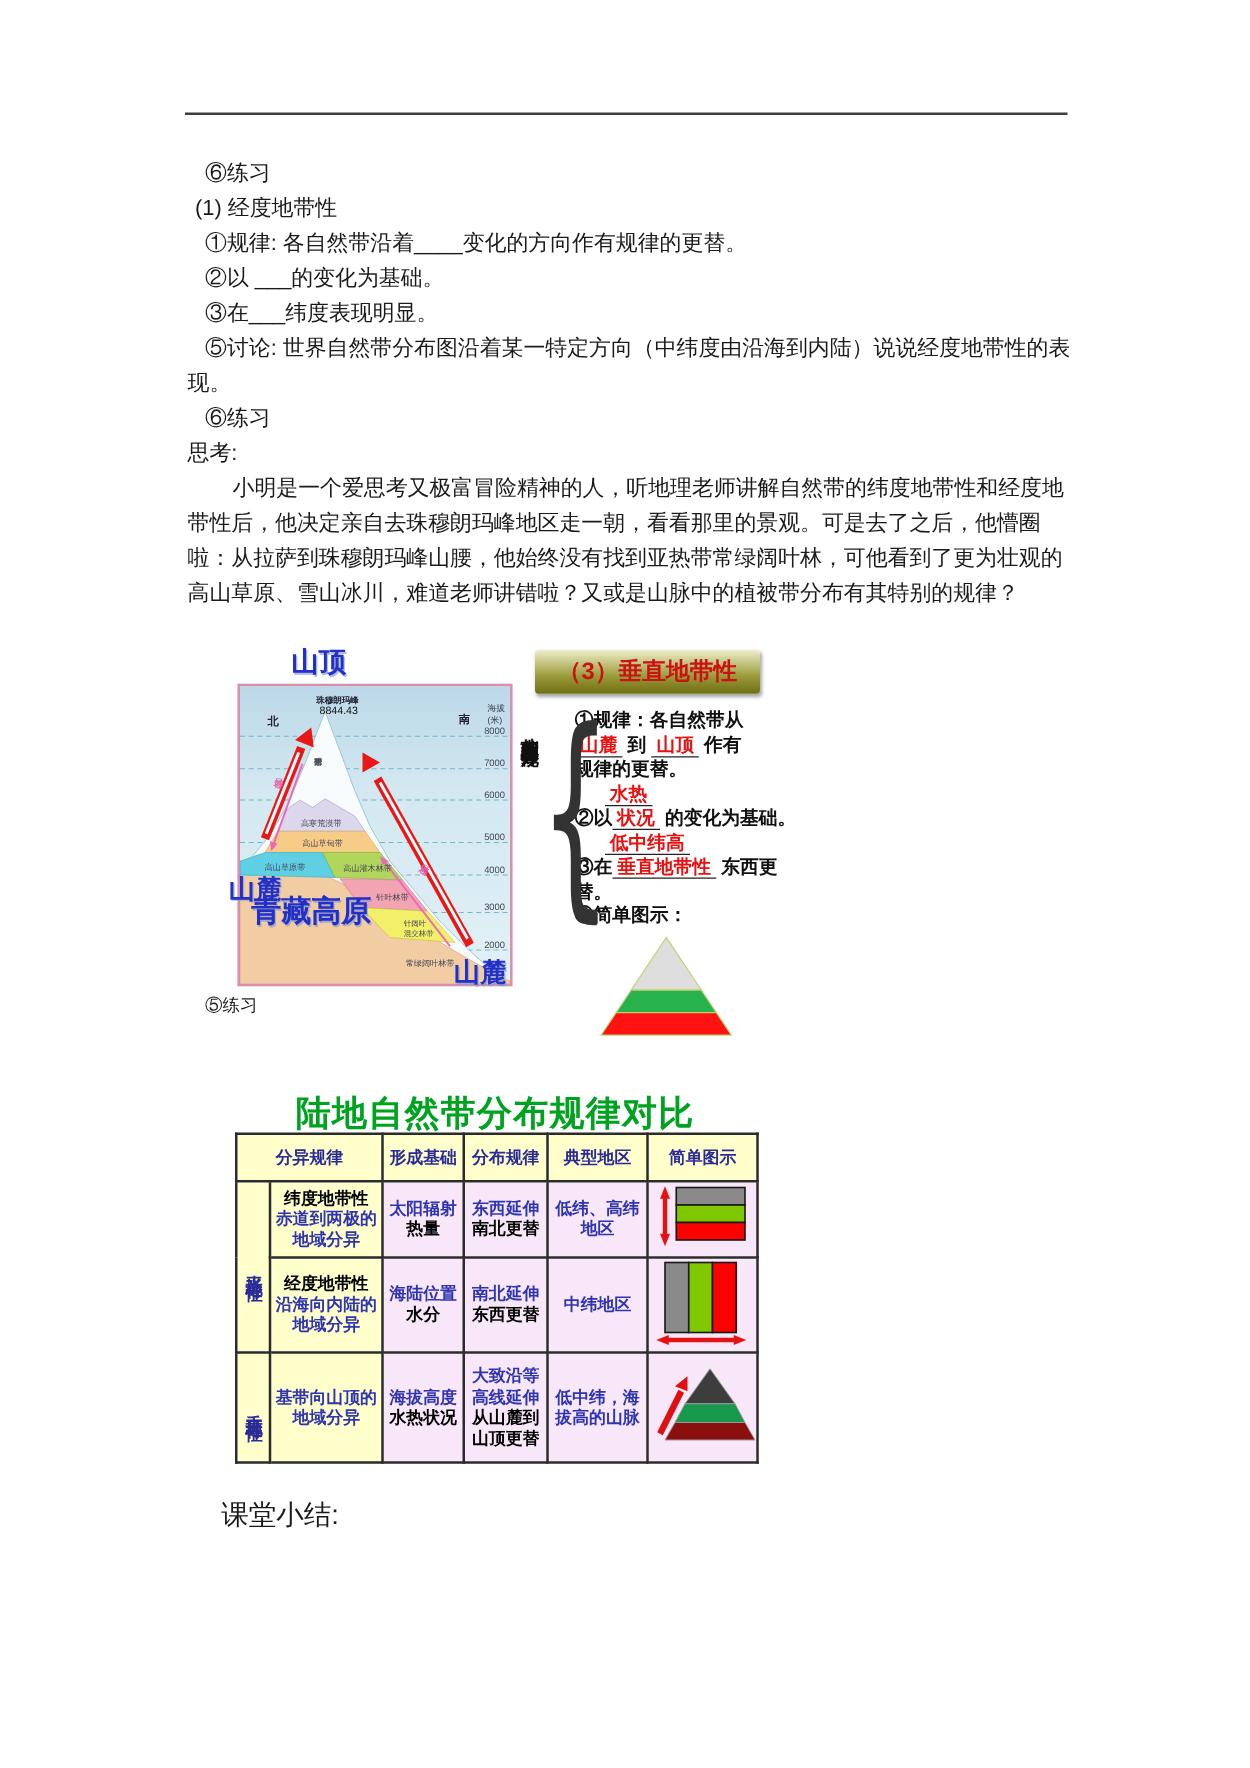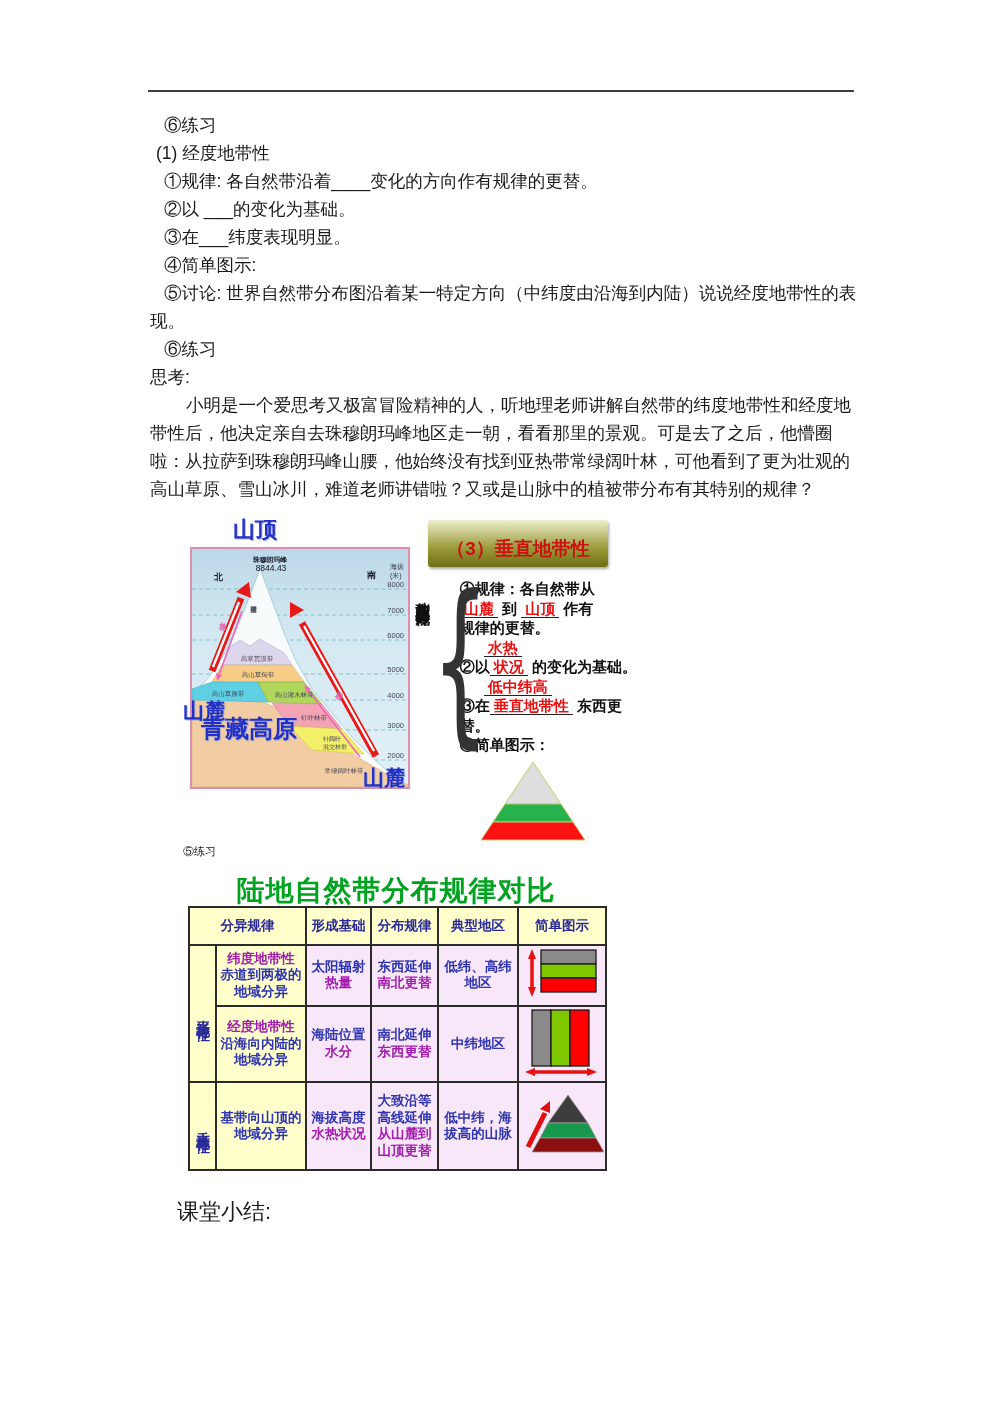--- a/index.html
+++ b/index.html
@@ -1,79 +1,78 @@
 <!DOCTYPE html>
 <html><head>
 <meta charset="utf-8">
 <style>
   html,body{margin:0;padding:0;background:#fff;}
   .page{position:relative;width:1000px;height:1414px;background:#ffffff;overflow:hidden;
         font-family:"Liberation Sans",sans-serif;color:#1a1a1a;}
   .abs{position:absolute;}
   .top-rule{left:148px;top:90px;width:706px;height:2px;background:#3d3d3d;}
   
-  .text-block{left:150px;top:111px;width:712px;font-size:17.5px;line-height:28px;}
+  .text-block{left:150px;top:124px;width:712px;font-size:17.5px;line-height:28px;}
   .ln{text-indent:14px;}
   .ln-half{text-indent:6px;}
   .ln-none{text-indent:0;}
   .para{text-indent:36px;}
   
   .mt-wrap{left:185px;top:513px;width:250px;height:300px;}
   .blab{position:absolute;font-weight:bold;color:#2230c8;text-shadow:1px 1px 0 rgba(130,150,210,.65);white-space:nowrap;}
   .blab.summit{left:48px;top:2px;font-size:22px;}
   .blab.footL{left:-2px;top:184px;font-size:21px;}
   .blab.plateau{left:16px;top:200px;font-size:24px;}
   .blab.footR{left:178px;top:251px;font-size:21px;}
   .mt-svg{position:absolute;left:5px;top:34px;border:2px solid #da8fae;background:#cfe4ee;}
   
   .panel{left:410px;top:520px;width:232px;}
-  .panel-title{margin-left:18px;width:180px;text-align:center;padding:16px 0 5px 0;
+  .panel-title{margin-left:18px;width:180px;text-align:center;padding:4px 0 5px 0;
       font-size:19px;font-weight:bold;color:#cc1111;border-radius:3px;
       background:linear-gradient(#eeeecb,#9a9a3a 60%,#6e6e14);box-shadow:1px 2px 3px rgba(0,0,0,.35);}
   .panel-body{display:flex;margin-top:8px;}
   .side-label{width:22px;font-size:14.5px;font-weight:bold;letter-spacing:1px;margin-top:15px;
       writing-mode:vertical-rl;text-orientation:upright;color:#111;}
   .brace{width:28px;font-family:"DejaVu Sans",sans-serif;font-size:178px;line-height:150px;
       color:#333;transform:scaleX(.5);transform-origin:left center;margin-top:12px;font-weight:normal;}
   .panel-content{width:184px;font-size:15px;font-weight:bold;line-height:19.5px;padding-top:4px;color:#101010;}
   .blank{color:#e81111;border-bottom:1.5px solid #222;padding:0 4px;}
   .p-ind{padding-left:24px;}
   .pyr{margin:3px 0 0 14px;display:block;}
   
-  .practice{left:164px;top:844px;font-size:11px;margin-left:19px;}
+  .practice{left:164px;top:796px;font-size:14px;}
   .summary{left:177px;top:1197px;font-size:22px;}
   
   .tbl-title{left:188px;top:872px;width:416px;text-align:center;font-size:28px;font-weight:bold;
       color:#00a31f;letter-spacing:1px;}
   table.cmp{position:absolute;left:188px;top:906px;border-collapse:collapse;table-layout:fixed;}
   table.cmp td,table.cmp th{border:2px solid #2b2b2b;padding:1px;text-align:center;vertical-align:middle;
       font-size:13.5px;line-height:16.5px;font-weight:bold;overflow:hidden;}
   .hdr{background:#ffffcc;color:#2a2a99;font-size:15px;}
   .ylw{background:#ffffcc;}
   .pnk{background:#f8e7f8;}
   .vhead{background:#ffffcc;color:#2a2a99;font-size:15px;}
   .vhead .vt{writing-mode:vertical-rl;text-orientation:upright;letter-spacing:2px;margin:0 auto;}
-  .tred{color:#a21caf;}
+  .tred{color:#000000;}
   .tblu{color:#2f35b0;}
   .rgn{font-size:14px;}
 </style>
 </head>
 <body>
 
 <div class="page">
 
   <div class="abs top-rule"></div>
 
   <div class="abs text-block">
     <div class="ln">⑥练习</div>
     <div class="ln-half">(1) 经度地带性</div>
     <div class="ln">①规律: 各自然带沿着____变化的方向作有规律的更替。</div>
     <div class="ln">②以 ___的变化为基础。</div>
     <div class="ln">③在___纬度表现明显。</div>
-    <div class="ln">④简单图示:</div>
     <div class="ln">⑤讨论: 世界自然带分布图沿着某一特定方向（中纬度由沿海到内陆）说说经度地带性的表现。</div>
     <div class="ln">⑥练习</div>
     <div class="ln-none">思考:</div>
     <div class="para">小明是一个爱思考又极富冒险精神的人，听地理老师讲解自然带的纬度地带性和经度地带性后，他决定亲自去珠穆朗玛峰地区走一朝，看看那里的景观。可是去了之后，他懵圈啦：从拉萨到珠穆朗玛峰山腰，他始终没有找到亚热带常绿阔叶林，可他看到了更为壮观的高山草原、雪山冰川，难道老师讲错啦？又或是山脉中的植被带分布有其特别的规律？</div>
   </div>
 
   <div class="abs mt-wrap">
     <div class="blab summit">山顶</div>
 
     <svg class="mt-svg" width="216" height="238" viewBox="0 0 216 238">

